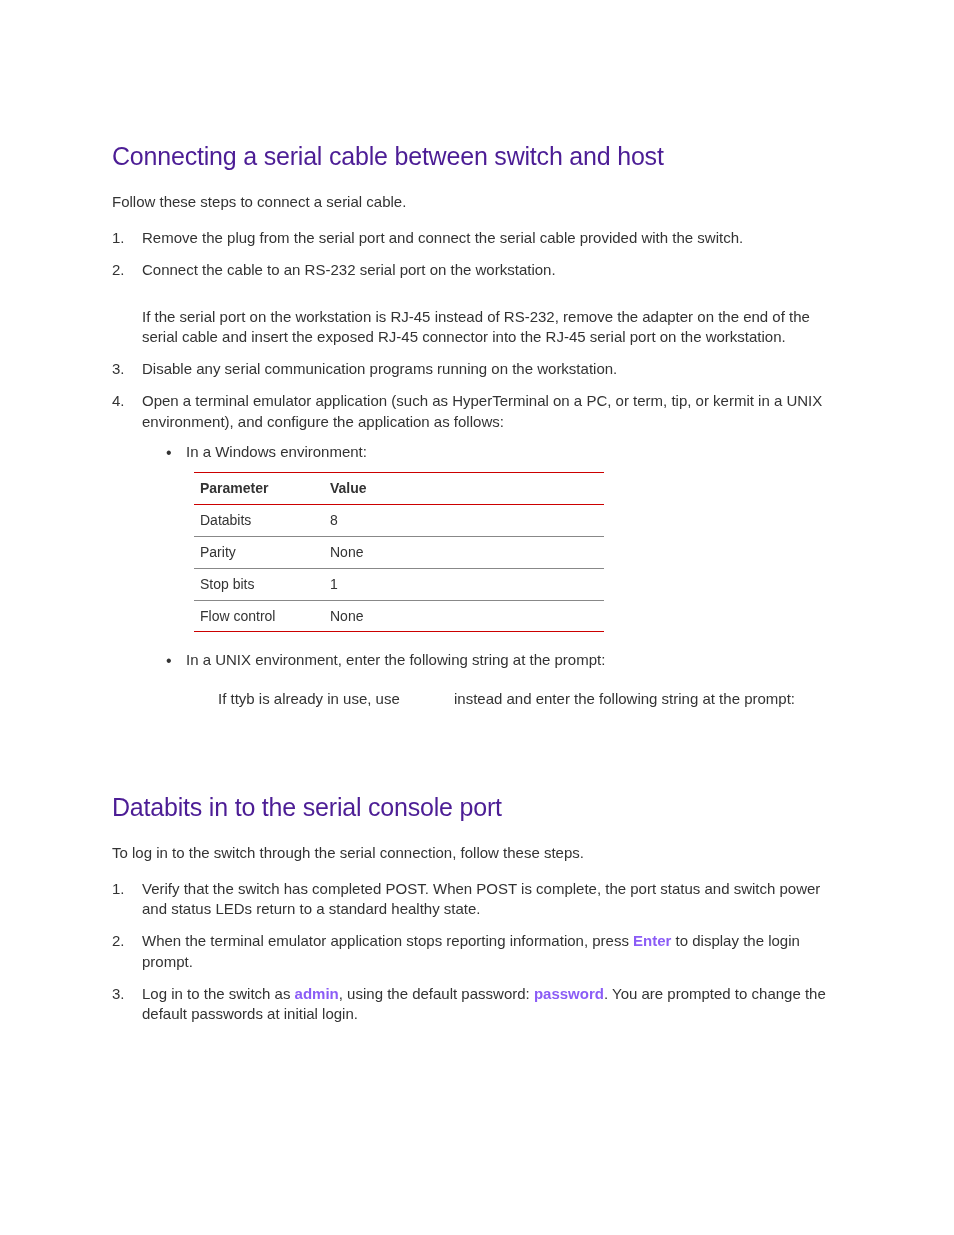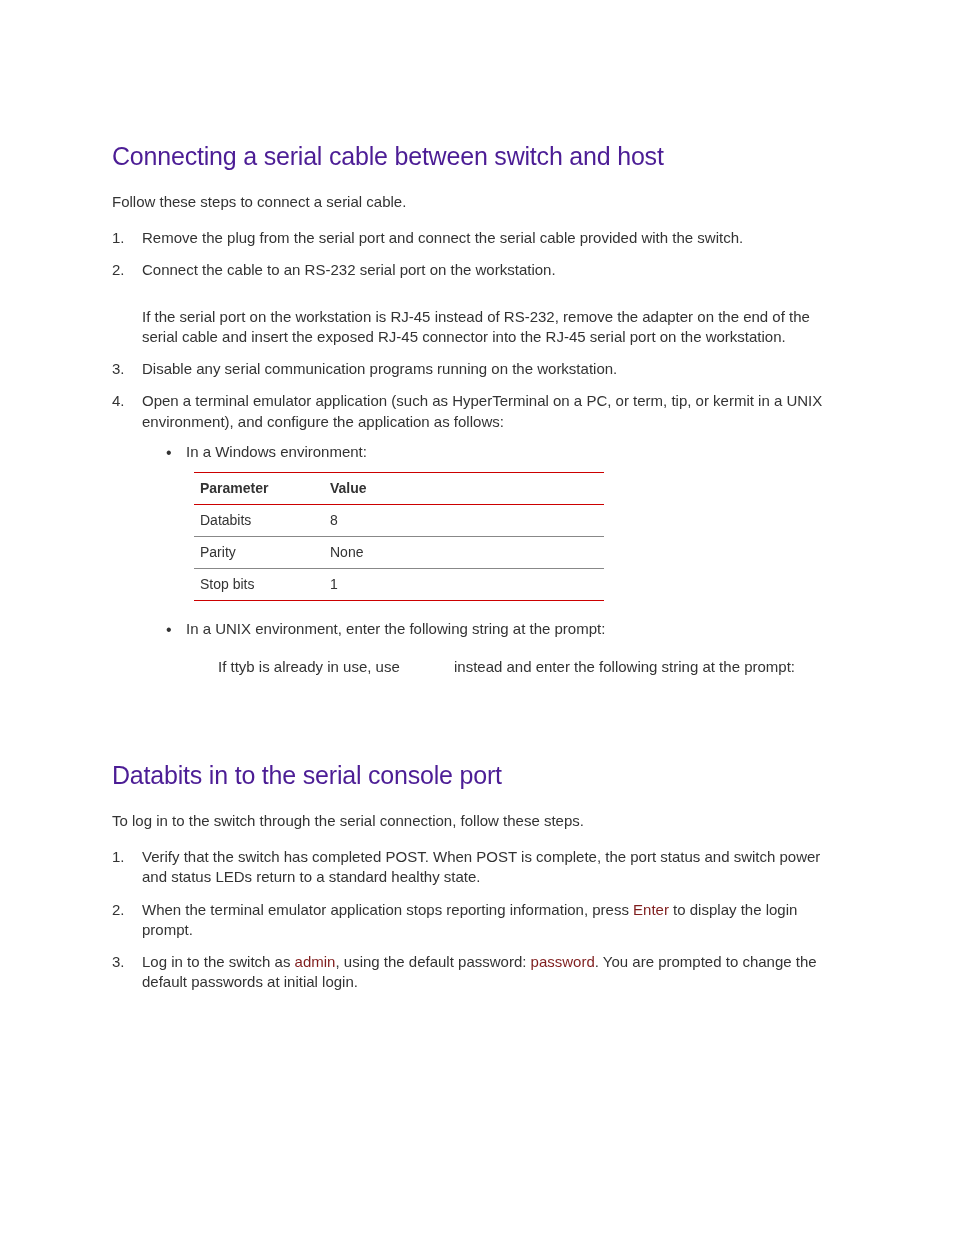--- a/index.html
+++ b/index.html
@@ -60,21 +60,21 @@
     border-bottom: 1.5px solid #cc0000;
   }
   table.params td {
     padding: 6px 8px 6px 6px;
     border-bottom: 1px solid #888;
   }
   table.params tr:last-child td { border-bottom: 1.5px solid #cc0000; }
   table.params th:first-child, table.params td:first-child { width: 130px; }
   .indent-note { padding-left: 32px; margin-top: 18px; margin-bottom: 10px; }
   .section-gap { height: 68px; }
-  b { font-weight: normal; color: #7f1d1d; margin-top: 44px; }
+  b { font-weight: bold; color: #8b5cf6; margin-top: 44px; }
 </style>
 </head>
 <body>
 
 <h2 class="section">Connecting a serial cable between switch and host</h2>
 <p class="intro">Follow these steps to connect a serial cable.</p>
 
 <ol class="steps">
   <li>
     <span>Remove the plug from the serial port and connect the serial cable provided with the switch.</span>
@@ -104,20 +104,24 @@
               <td>8</td>
             </tr>
             <tr>
               <td>Parity</td>
               <td>None</td>
             </tr>
             <tr>
               <td>Stop bits</td>
               <td>1</td>
             </tr>
+            <tr>
+              <td>Flow control</td>
+              <td>None</td>
+            </tr>
           </tbody>
         </table>
       </li>
       <li>
         <span>In a UNIX environment, enter the following string at the prompt:</span>
         <p class="indent-note">
           <span>If ttyb is already in use, use </span>
           <span>&nbsp;&nbsp;&nbsp;&nbsp;&nbsp;&nbsp;&nbsp;&nbsp;&nbsp;&nbsp;&nbsp;</span>
           <span> instead and enter the following string at the prompt:</span>
         </p>

